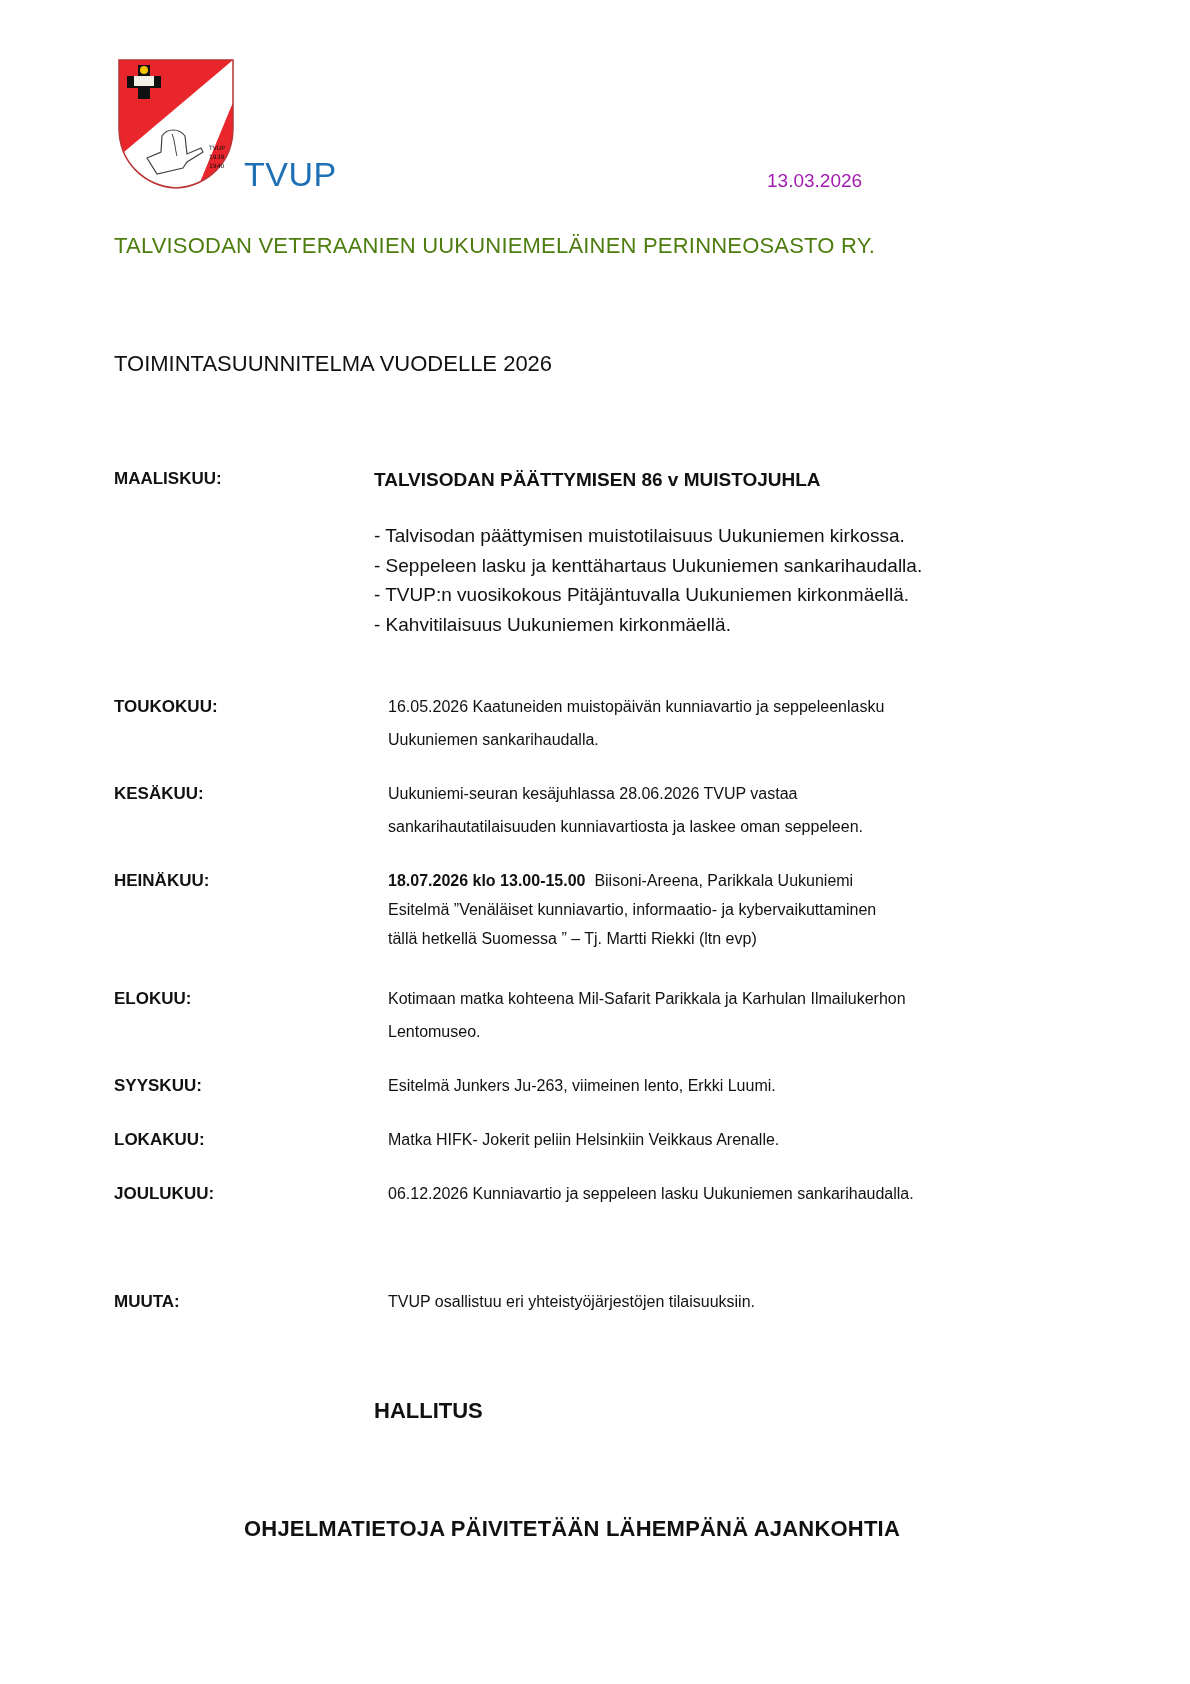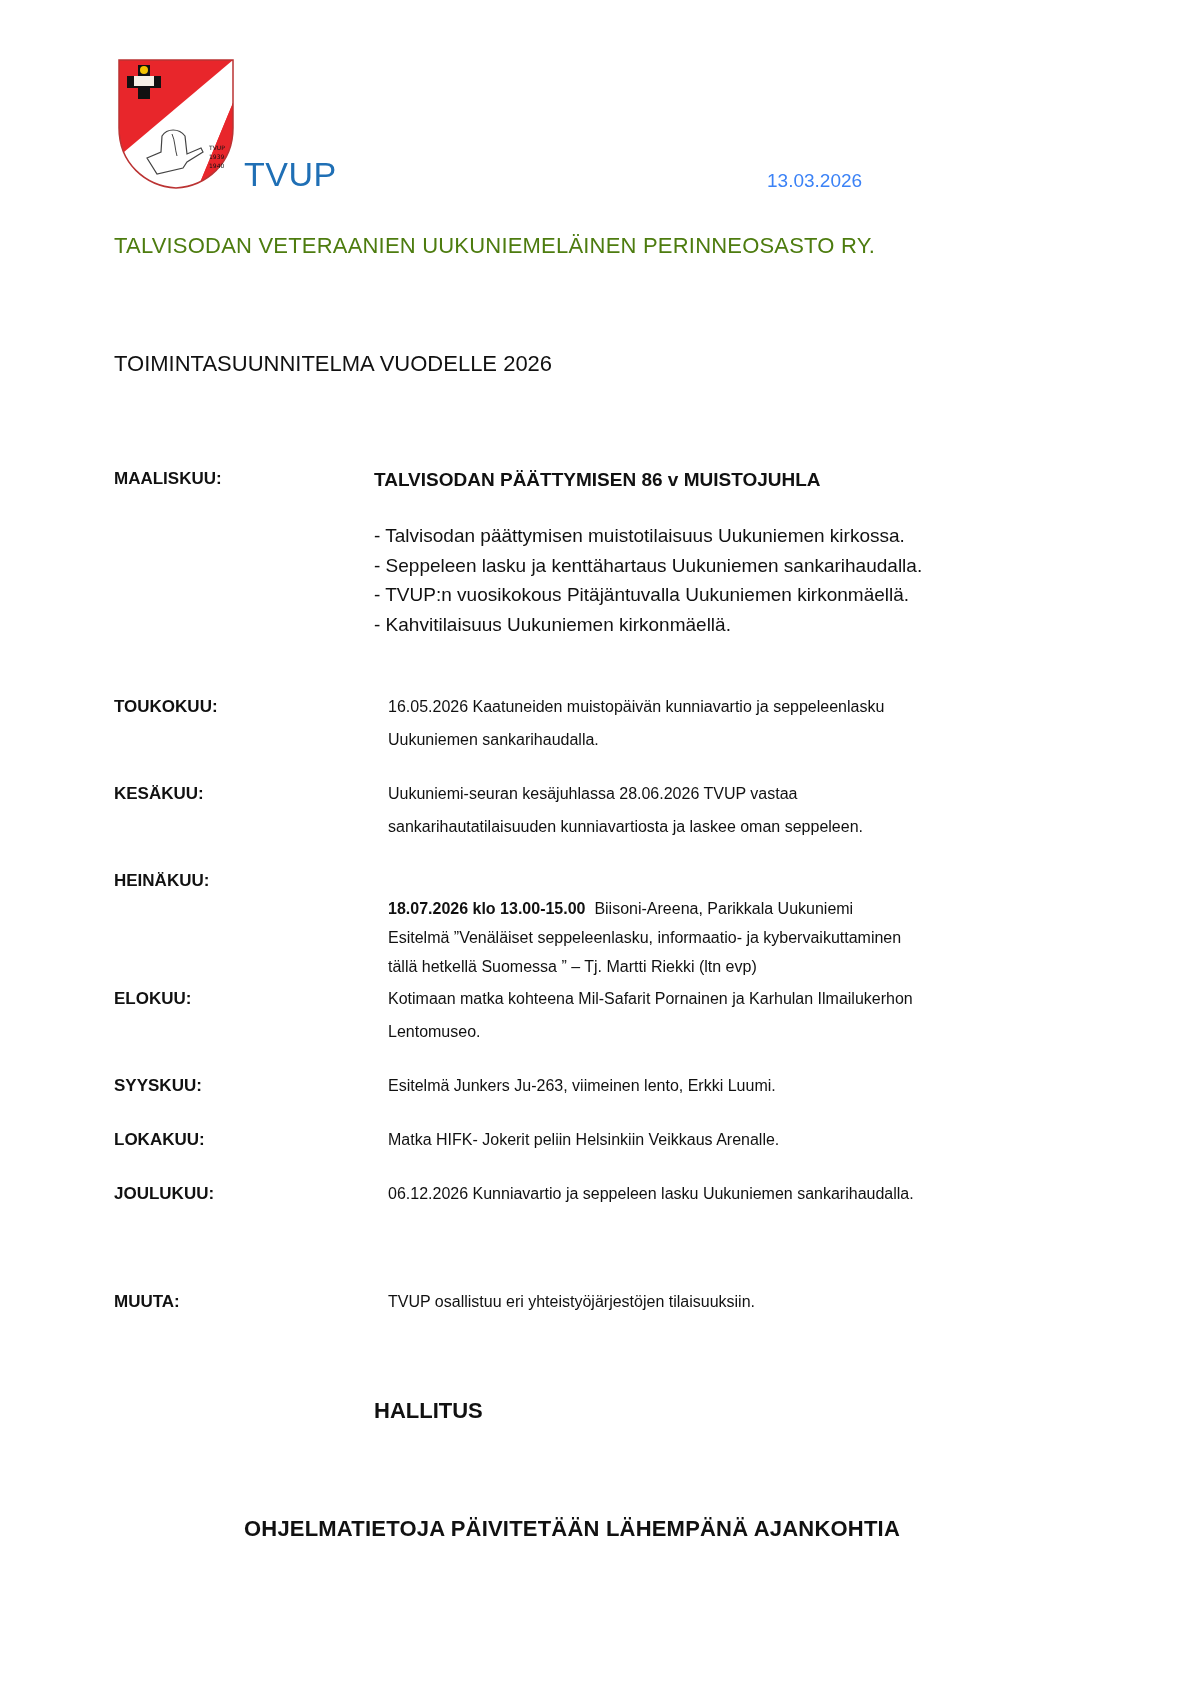--- a/index.html
+++ b/index.html
@@ -4,26 +4,26 @@
 <style>
   html, body { margin: 0; padding: 0; background: #ffffff; }
   body {
     width: 1190px; height: 1684px; position: relative; overflow: hidden;
     font-family: "Liberation Sans", "DejaVu Sans", sans-serif;
     color: #111111;
   }
   .abs { position: absolute; }
   .logo { left: 117px; top: 58px; width: 118px; height: 132px; }
   .brand { left: 244px; top: 155px; font-size: 34px; color: #1f6fb5; letter-spacing: 0.5px; }
-  .date { left: 767px; top: 170px; font-size: 19px; color: #3b82f6; }
+  .date { left: 767px; top: 170px; font-size: 19px; color: #a21caf; }
   .org { left: 114px; top: 233px; font-size: 22px; color: #4d7c0f; letter-spacing: 0.2px; }
   .title { left: 114px; top: 351px; font-size: 22px; font-weight: normal; }
   .label { left: 114px; font-size: 17px; font-weight: bold; }
   .text { left: 388px; font-size: 16px; line-height: 33px; }
-  .text.tight { line-height: 29px; margin-top: 28px; }
+  .text.tight { line-height: 29px; }
   .text b { font-weight: bold; }
   .event-title { left: 374px; top: 469px; font-size: 19px; font-weight: bold; }
   .bullets { left: 374px; top: 521px; font-size: 19px; line-height: 29.5px; }
   .hallitus { left: 374px; top: 1398px; font-size: 22px; font-weight: bold; }
   .footer { left: 244px; top: 1516px; font-size: 22px; font-weight: bold; letter-spacing: 0.2px; }
 </style>
 </head>
 <body>
 
 <div class="abs logo">
@@ -77,27 +77,27 @@
 
 <div class="abs label" style="top:784px">KESÄKUU:</div>
 <div class="abs text" style="top:777px">
   <div>Uukuniemi-seuran kesäjuhlassa 28.06.2026 TVUP vastaa</div>
   <div>sankarihautatilaisuuden kunniavartiosta ja laskee oman seppeleen.</div>
 </div>
 
 <div class="abs label" style="top:871px">HEINÄKUU:</div>
 <div class="abs text tight" style="top:866px">
   <div><b>18.07.2026 klo 13.00-15.00</b><span style="white-space:pre">  Biisoni-Areena, Parikkala Uukuniemi</span></div>
-  <div>Esitelmä ”Venäläiset seppeleenlasku, informaatio- ja kybervaikuttaminen</div>
+  <div>Esitelmä ”Venäläiset kunniavartio, informaatio- ja kybervaikuttaminen</div>
   <div>tällä hetkellä Suomessa ” – Tj. Martti Riekki (ltn evp)</div>
 </div>
 
 <div class="abs label" style="top:989px">ELOKUU:</div>
 <div class="abs text" style="top:982px">
-  <div>Kotimaan matka kohteena Mil-Safarit Pornainen ja Karhulan Ilmailukerhon</div>
+  <div>Kotimaan matka kohteena Mil-Safarit Parikkala ja Karhulan Ilmailukerhon</div>
   <div>Lentomuseo.</div>
 </div>
 
 <div class="abs label" style="top:1076px">SYYSKUU:</div>
 <div class="abs text" style="top:1069px">
   <div>Esitelmä Junkers Ju-263, viimeinen lento, Erkki Luumi.</div>
 </div>
 
 <div class="abs label" style="top:1130px">LOKAKUU:</div>
 <div class="abs text" style="top:1123px">

